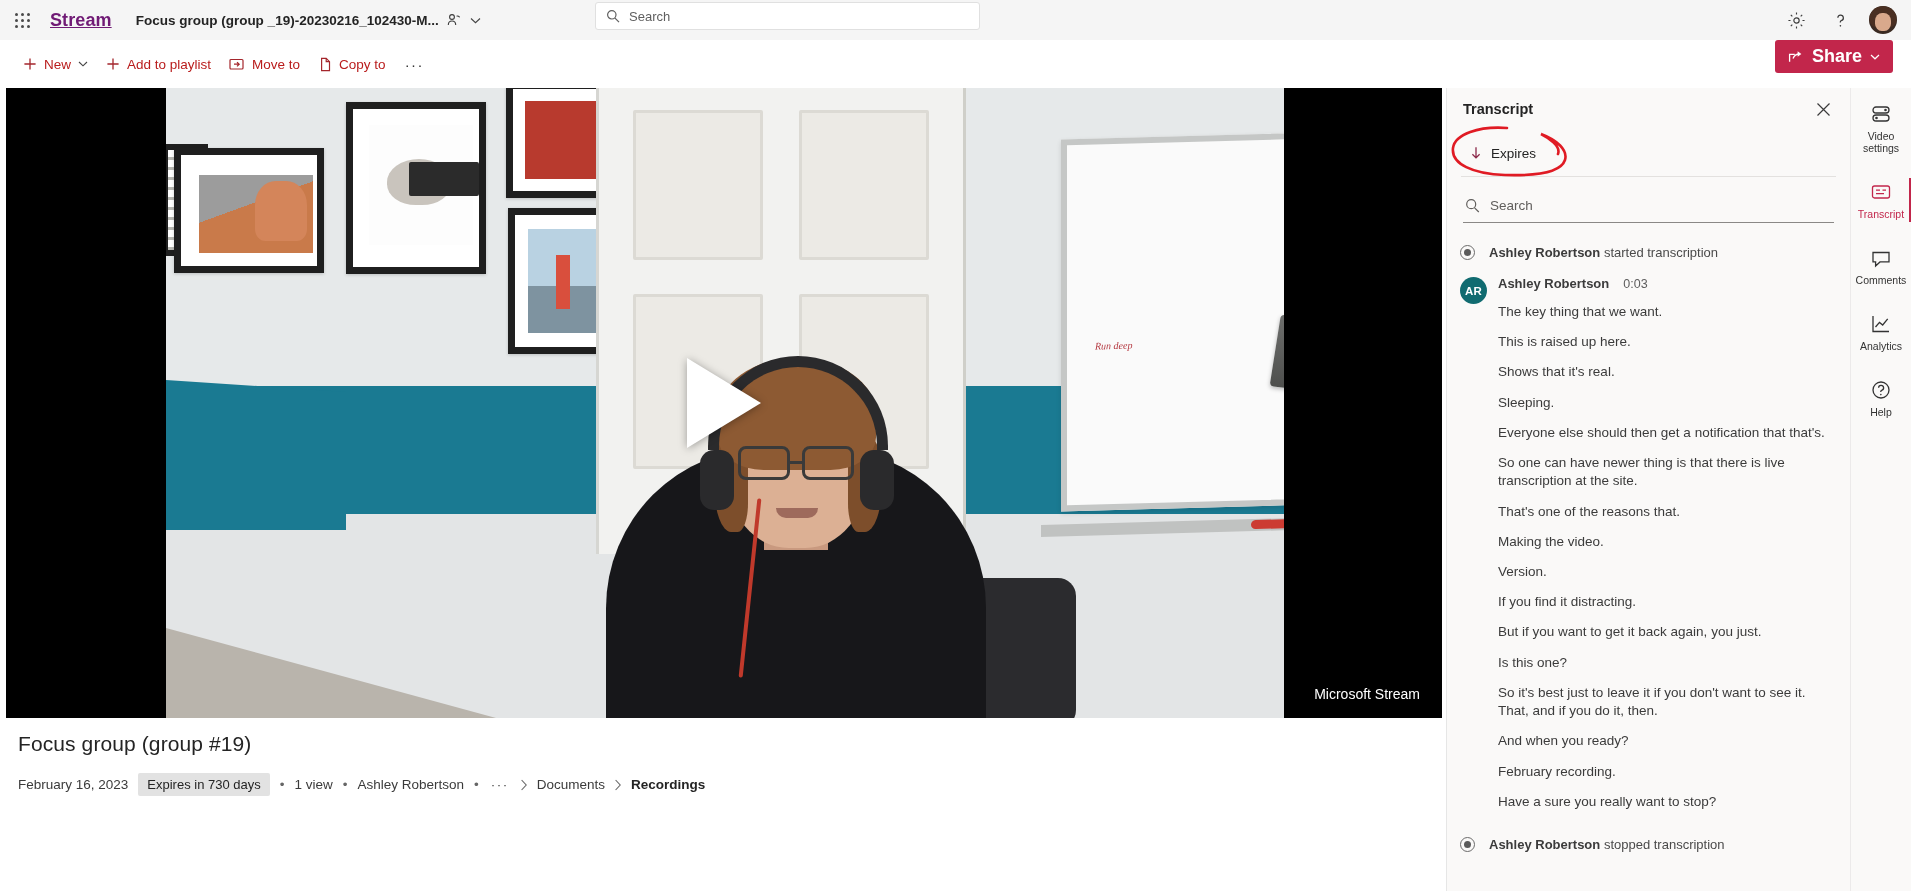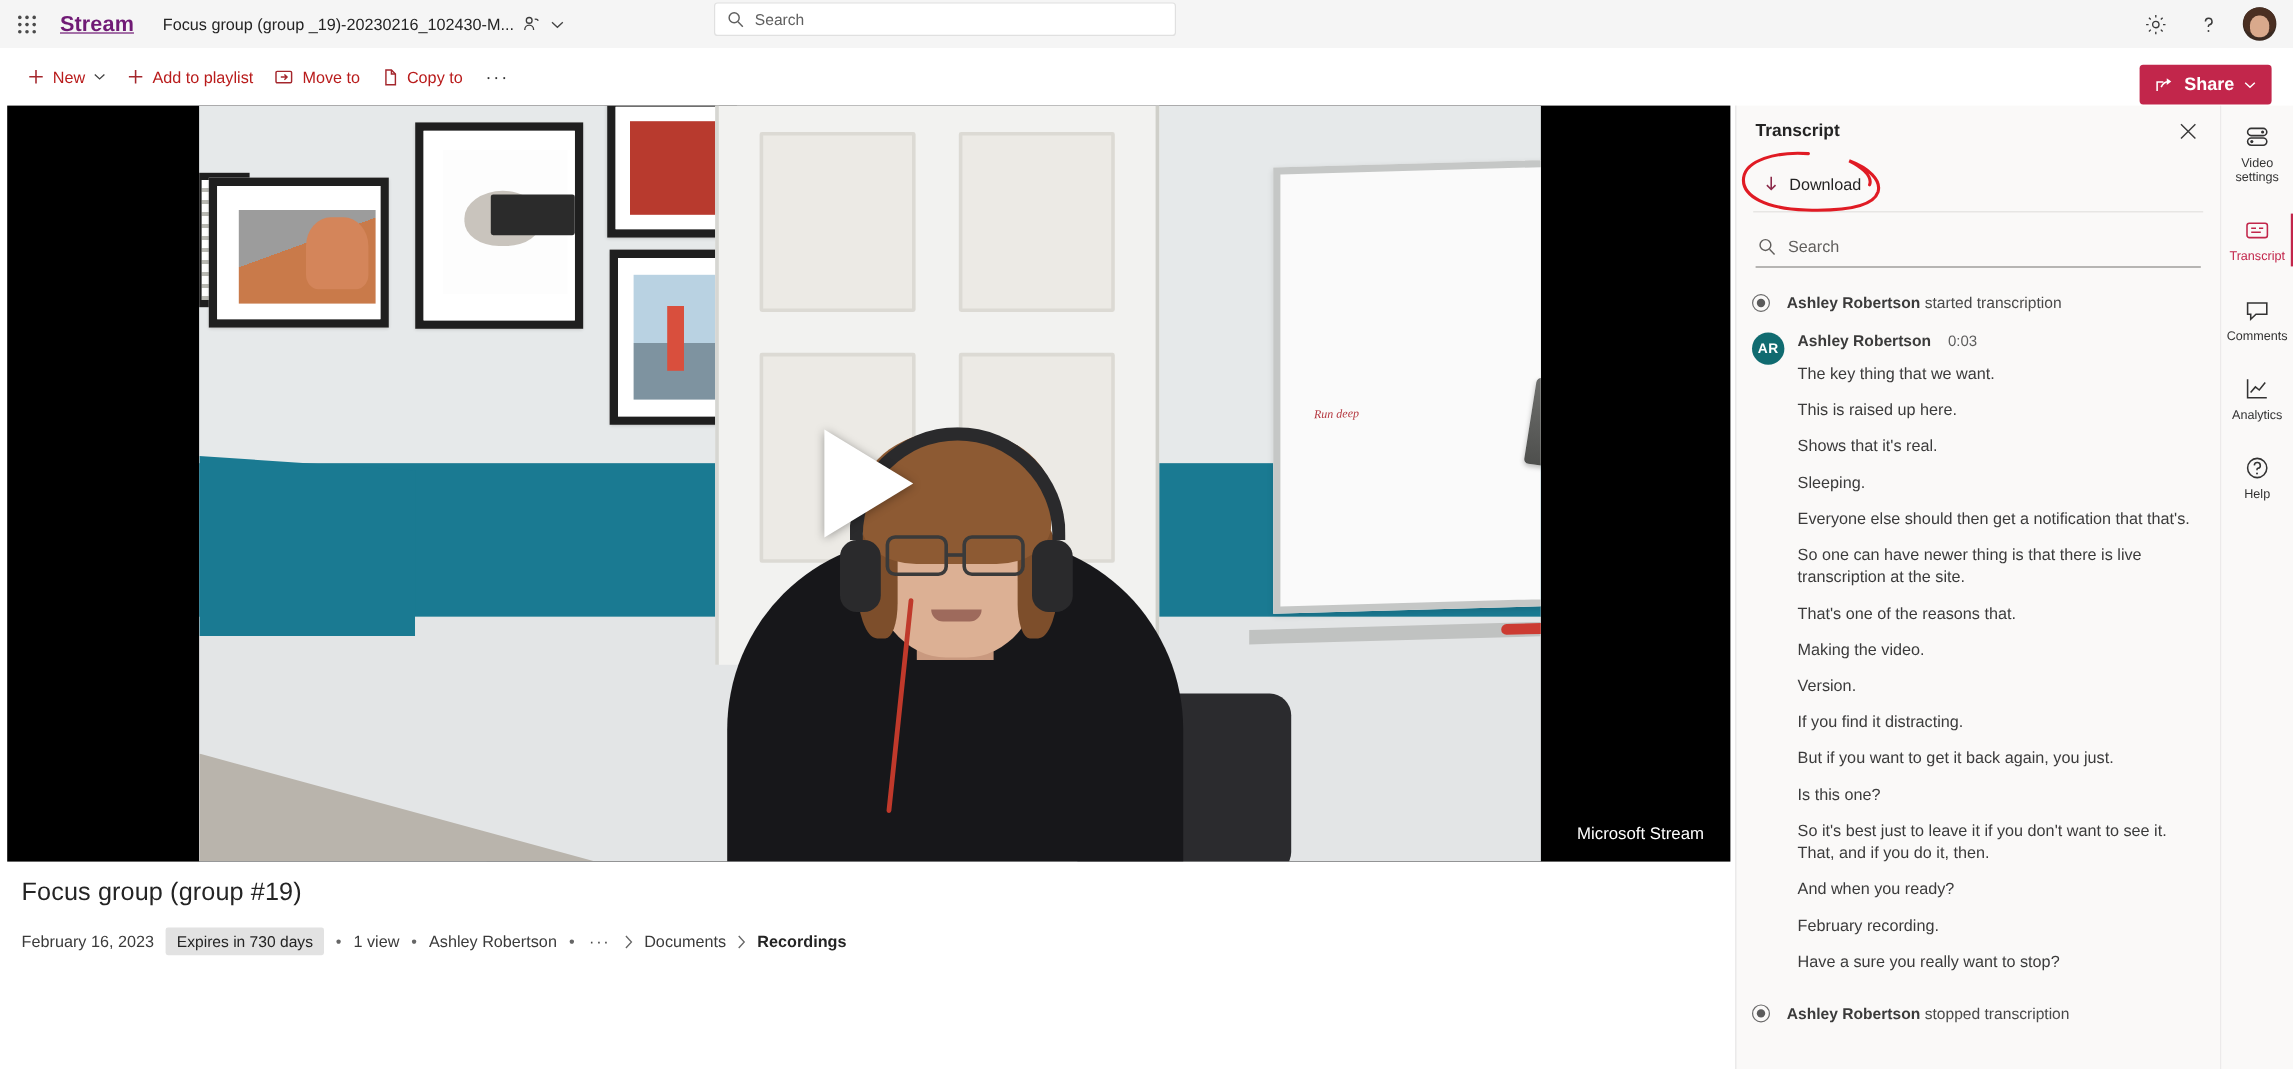--- a/index.html
+++ b/index.html
@@ -22,21 +22,21 @@
     width:44px; height:40px; display:flex; align-items:center; justify-content:center;
     cursor:pointer; flex:none;
   }
   .waffle-grid { display:grid; grid-template-columns: repeat(3, 3px); gap:3px; }
   .waffle-grid i { width:3px; height:3px; background:#4a4a4a; border-radius:50%; display:block; }
   .brand {
     font-size:18px; font-weight:600; color:#701a75; margin-left:6px; margin-right:24px;
     cursor:pointer; flex:none; letter-spacing:.1px;text-decoration:underline;
   }
   .doc-title-wrap { display:flex; align-items:center; gap:8px; flex:none; }
-  .doc-title { font-size:13.5px; color:#242424; cursor:pointer; white-space:nowrap; }
+  .doc-title { font-size:13.5px; color:#242424; cursor:pointer; white-space:nowrap;font-weight:bold; }
   .ppl-icon { display:flex; align-items:center; color:#3b3b3b; }
   .chev { color:#444; font-size:9px; line-height:1; display:inline-block; }
 
   .suite-search {
     position:absolute; left:595px; top:2px; width:385px; height:28px;
     background:#fff; border:1px solid #e0e0e0; border-radius:3px;
     display:flex; align-items:center; padding:0 10px; gap:9px;
   }
   .suite-search .ph { font-size:13px; color:#5f5f5f; }
 
@@ -68,24 +68,24 @@
     display:flex; align-items:center; padding-left:14px;
   }
   .cmd {
     display:flex; align-items:center; gap:7px; height:34px; padding:0 9px;
     border-radius:3px; cursor:pointer; color:#b91c1c; font-size:13.5px; white-space:nowrap;
   }
   .cmd .gl { color:#a4262c; display:flex; align-items:center; }
   .cmd-ell { letter-spacing:1.5px; font-size:15px; color:#333; padding:0 10px; }
 
   .share-btn {
-    position:absolute; right:18px; top:14px; height:33px;
+    position:absolute; right:18px; top:0; height:33px;
     background:#c2264b; color:#fff; border-radius:3px;
     display:flex; align-items:center; gap:8px; padding:0 13px;
-    font-size:15px; font-weight:600; cursor:pointer;
+    font-size:18px; font-weight:600; cursor:pointer;
   }
 
   
   .player {
     position:absolute; left:6px; top:88px; width:1436px; height:630px;
     background:#000; overflow:hidden;
   }
   .video-frame {
     position:absolute; left:160px; top:0; width:1118px; height:630px; overflow:hidden;
     background:#cfd3d6;
@@ -532,21 +532,21 @@
       </span>
     </div>
 
     <div class="dl-row">
       <div class="dl-btn">
         <span class="ic">
           <svg width="14" height="15" viewBox="0 0 14 15" fill="none" stroke="currentColor" stroke-width="1.3">
             <path d="M7 1.2v10.4M3.4 8.3 7 11.9l3.6-3.6"></path>
           </svg>
         </span>
-        <span>Download</span>
+        <span>Expires</span>
       </div>
       <svg class="annot-circle" viewBox="0 0 188 62">
         <path d="M 62 8 C 34 6, 10 14, 8 28 C 6 44, 28 54, 60 55 C 92 56, 116 52, 120 40 C 123 30, 112 20, 96 14 C 104 18, 116 26, 113 34" fill="none" stroke="#e01b24" stroke-width="2.6" stroke-linecap="round"></path>
       </svg>
     </div>
 
     <div class="panel-div"></div>
 
     <div class="panel-search">
       <span>

